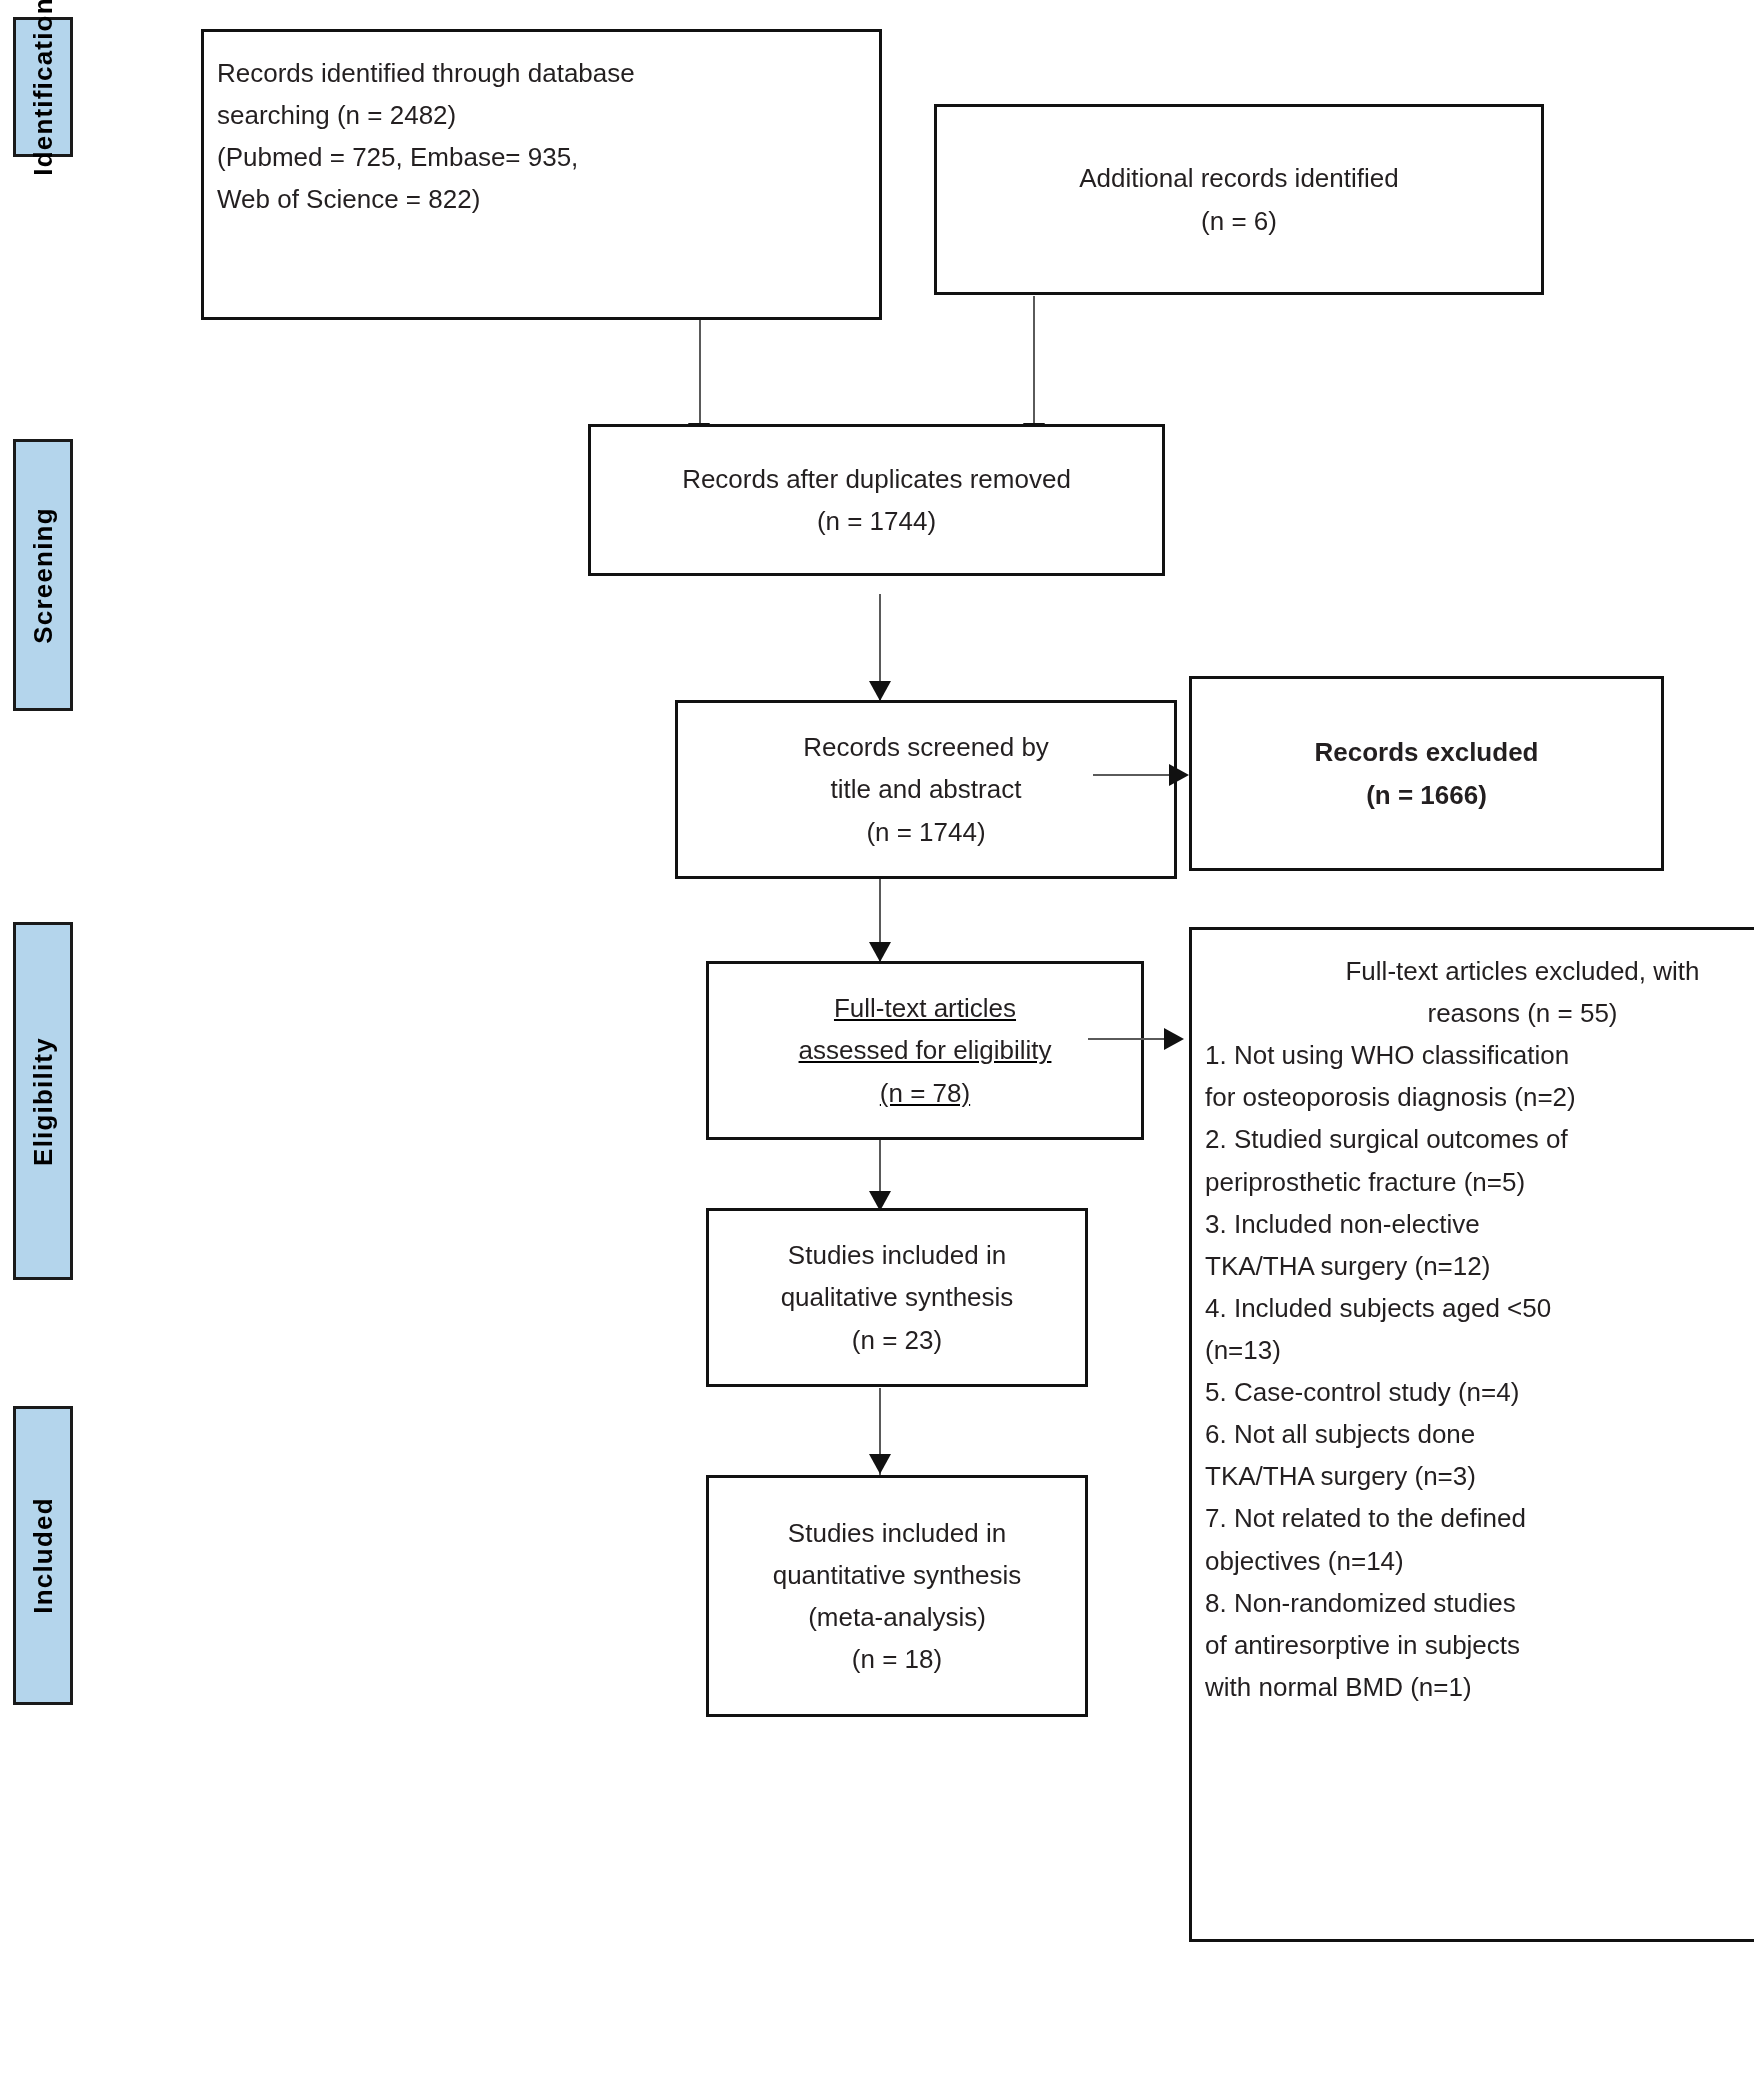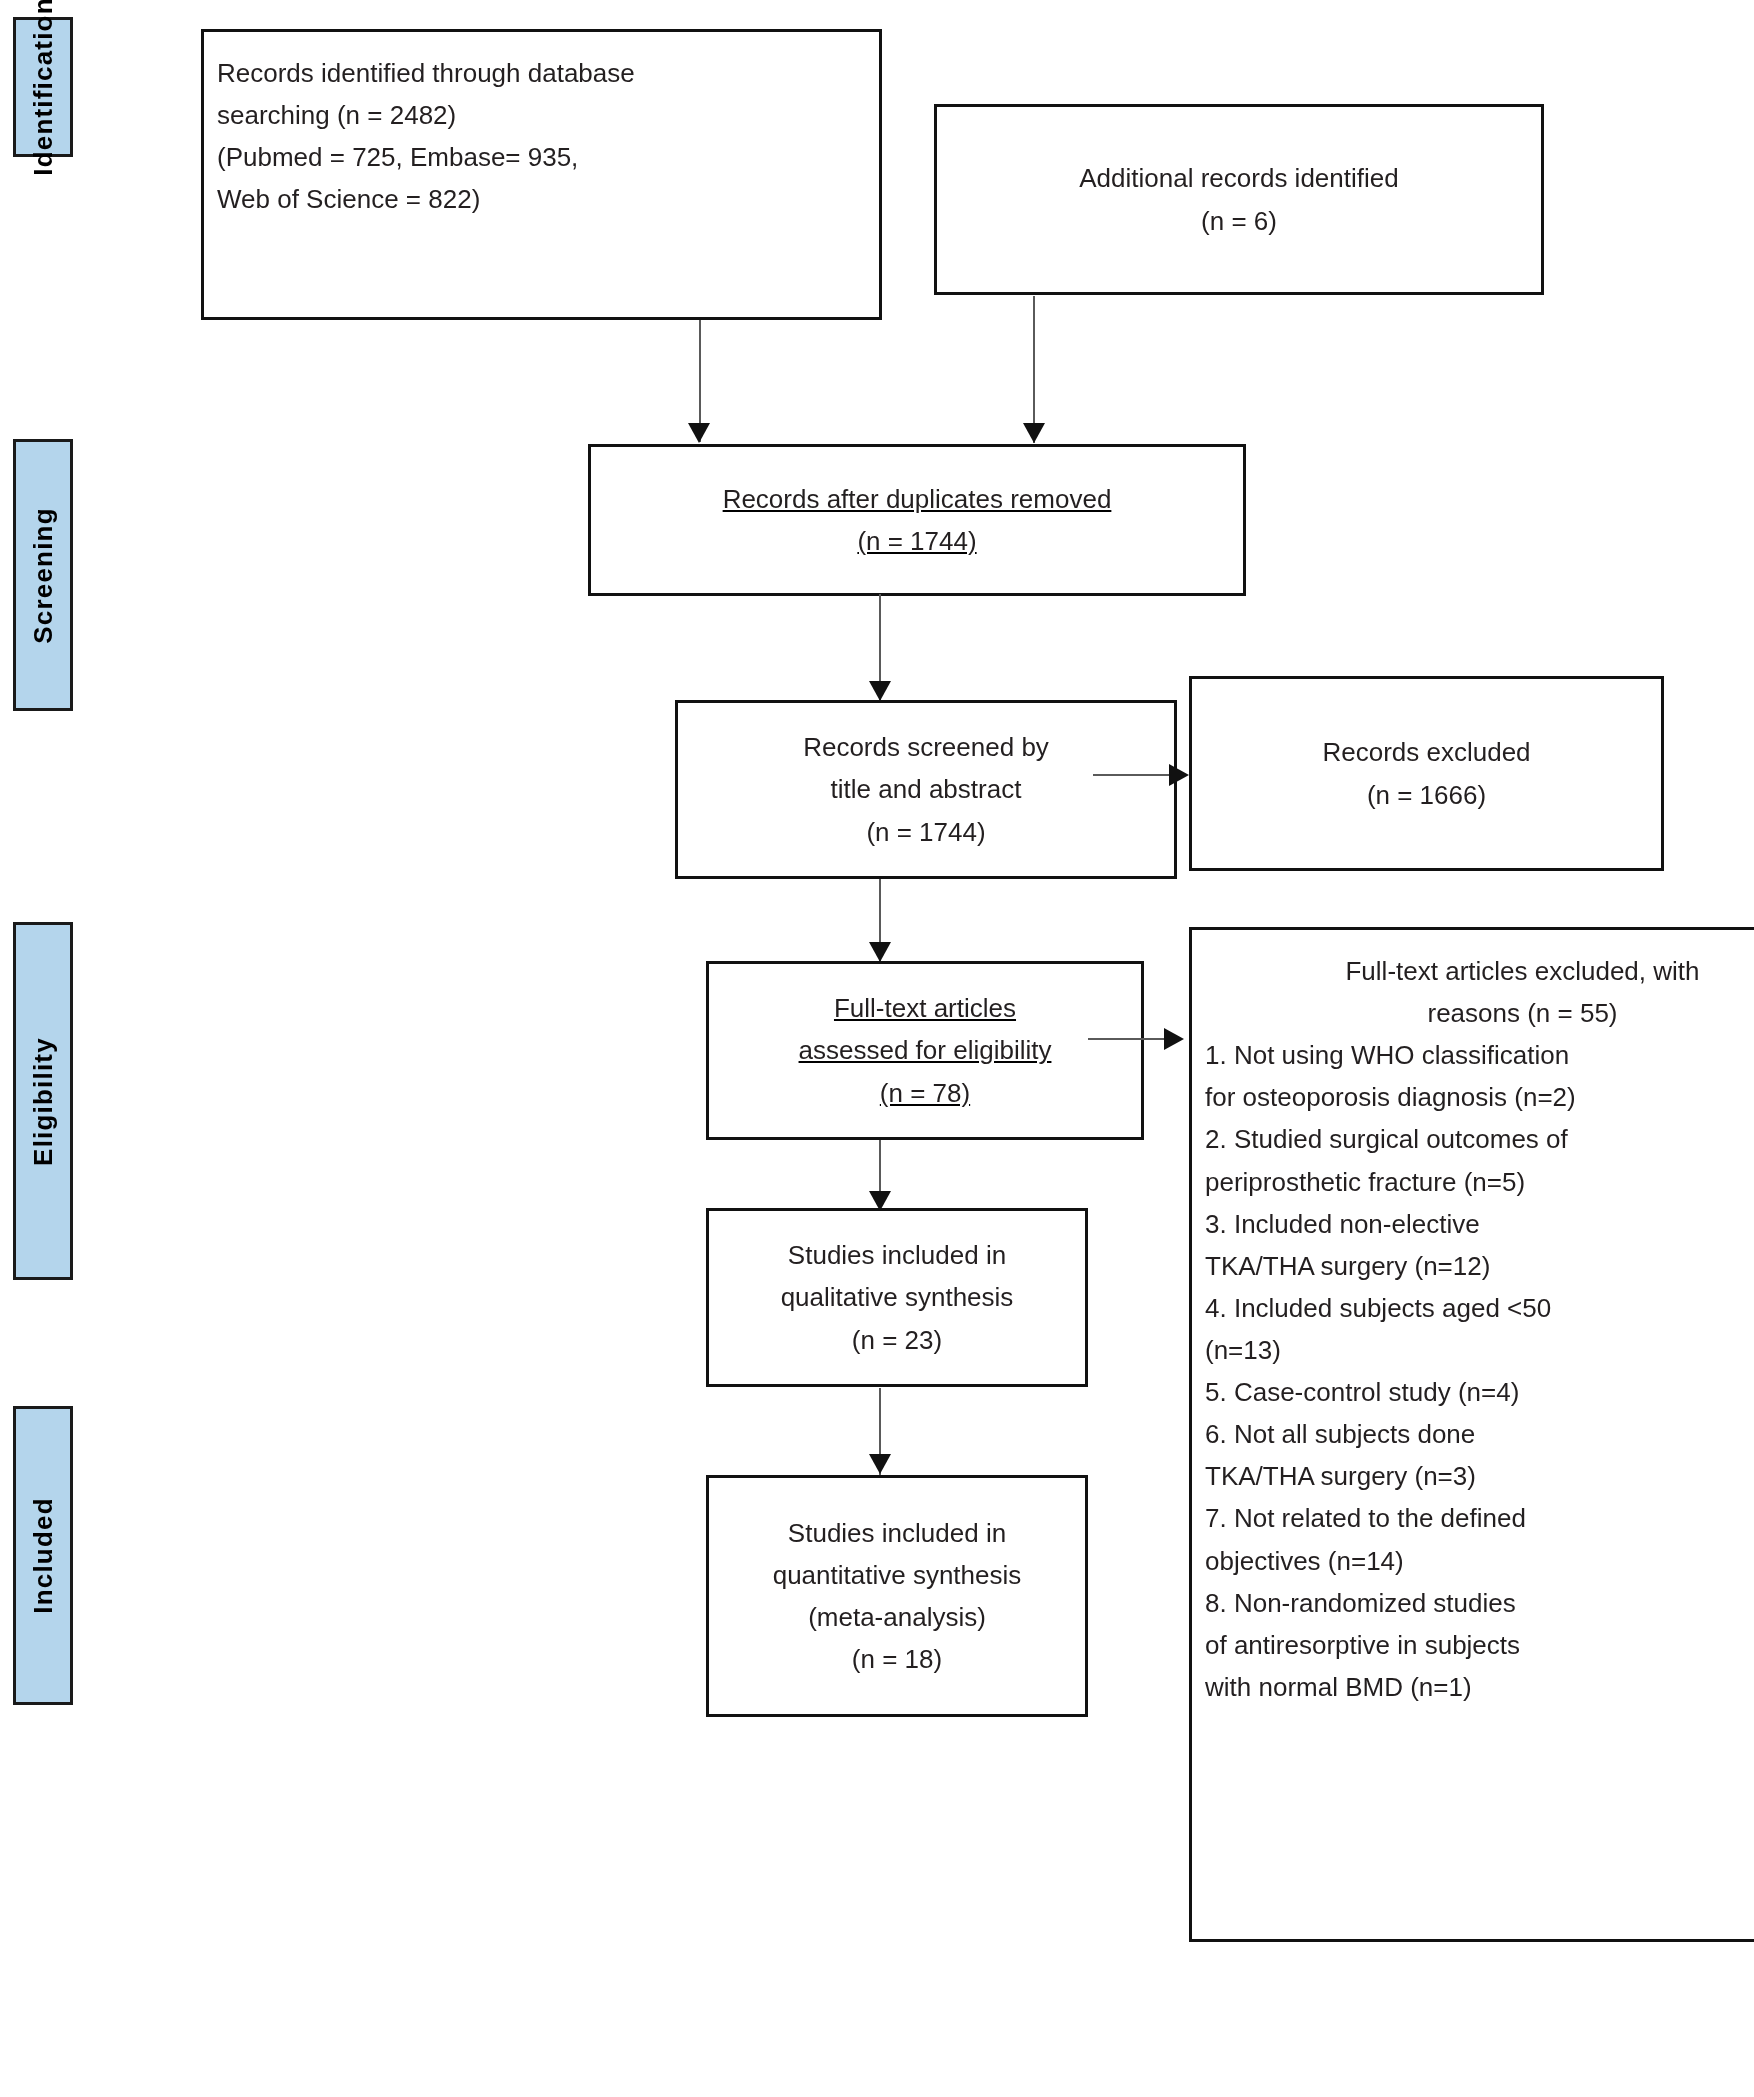--- a/index.html
+++ b/index.html
@@ -122,38 +122,38 @@
     <div class="flow-line center">Additional records identified</div>
     <div class="flow-line center">(n = 6)</div>
   </div>
 
   <div class="vline" style="left:699px; top:320px; height:122px;"></div>
   <div class="arrow-down" style="left:688px; top:423px;"></div>
 
   <div class="vline" style="left:1033px; top:296px; height:147px;"></div>
   <div class="arrow-down" style="left:1023px; top:423px;"></div>
 
-  <div class="flow-box" style="left:588px; top:444px; width:658px; height:152px;text-decoration:underline;">
+  <div class="flow-box" style="left:588px; top:424px; width:577px; height:152px;">
     <div class="flow-line center">Records after duplicates removed</div>
     <div class="flow-line center">(n = 1744)</div>
   </div>
 
   <div class="vline" style="left:879px; top:594px; height:107px;"></div>
   <div class="arrow-down" style="left:869px; top:681px;"></div>
 
   <div class="flow-box" style="left:675px; top:700px; width:502px; height:179px;">
     <div class="flow-line center">Records screened by</div>
     <div class="flow-line center">title and abstract</div>
     <div class="flow-line center">(n = 1744)</div>
   </div>
 
   <div class="hline" style="left:1093px; top:774px; width:90px;"></div>
   <div class="arrow-right" style="left:1169px; top:764px;"></div>
 
-  <div class="flow-box" style="left:1189px; top:676px; width:475px; height:195px;">
+  <div class="flow-box" style="left:1189px; top:676px; width:475px; height:195px;font-weight:bold;">
     <div class="flow-line center">Records excluded</div>
     <div class="flow-line center">(n = 1666)</div>
   </div>
 
   <div class="vline" style="left:879px; top:879px; height:90px;"></div>
   <div class="arrow-down" style="left:869px; top:942px;"></div>
 
   <div class="flow-box" style="left:706px; top:961px; width:438px; height:179px;text-decoration:underline;">
     <div class="flow-line center">Full-text articles</div>
     <div class="flow-line center">assessed for eligibility</div>

